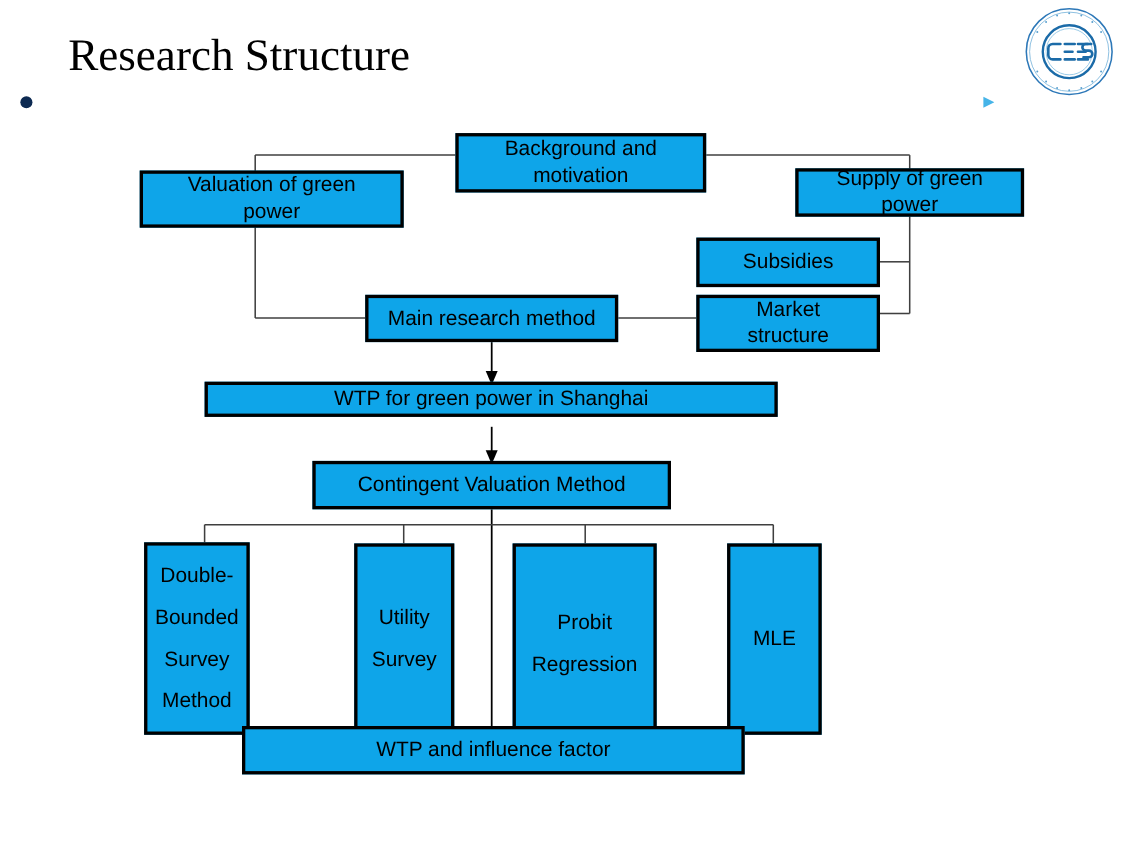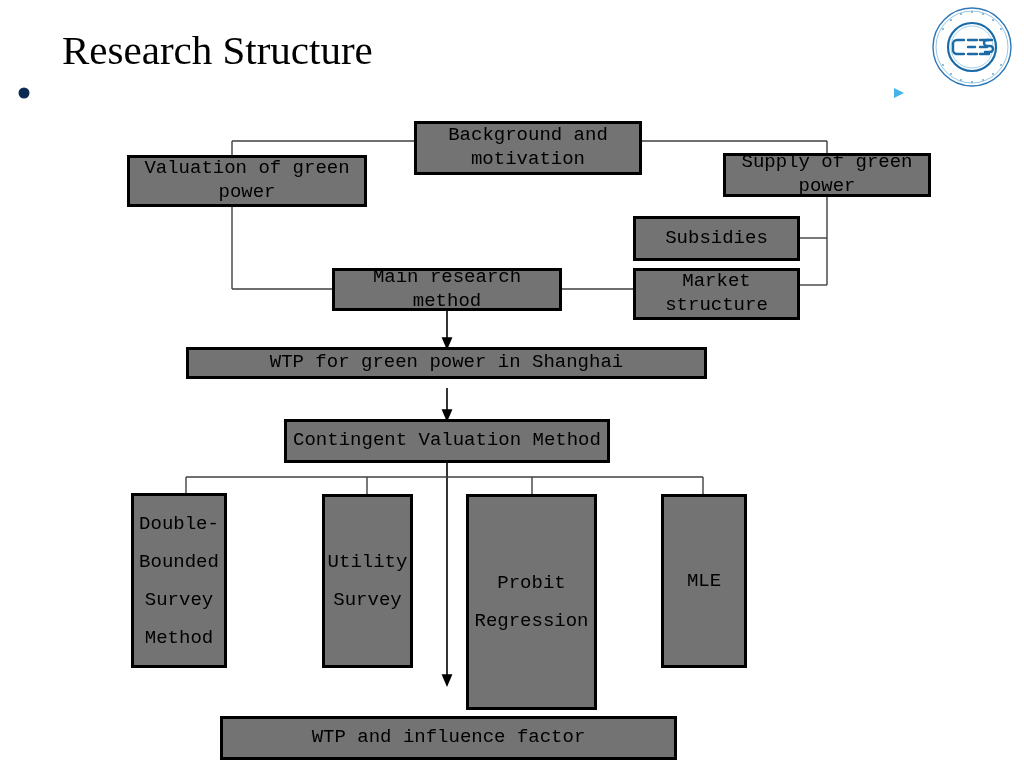--- a/index.html
+++ b/index.html
@@ -62,26 +62,26 @@
     width: 1024px;
     height: 768px;
     pointer-events: none;
   }
 
   
   .node {
     position: absolute;
     box-sizing: border-box;
     border: 3px solid #000000;
-    background: #737373;
+    background: #0ea5e9;
     display: flex;
     align-items: center;
     justify-content: center;
     text-align: center;
-    font-family: Liberation Mono, monospace;
+    font-family: Liberation Sans, sans-serif;
     font-size: 19px;
     line-height: 1.25;
     color: #000000;
     z-index: 3;
   }
   .node.tall {
     line-height: 2.0;
     font-size: 19px;
   }
 
@@ -89,23 +89,23 @@
   #node-valuation      { left:127px; top:155px; width:240px; height:52px; }
   #node-background     { left:414px; top:121px; width:228px; height:54px; }
   #node-supply         { left:723px; top:153px; width:208px; height:44px; }
   #node-subsidies      { left:633px; top:216px; width:167px; height:45px; }
   #node-market         { left:633px; top:268px; width:167px; height:52px; }
   #node-main-method    { left:332px; top:268px; width:230px; height:43px; }
   #node-wtp-shanghai   { left:186px; top:347px; width:521px; height:32px; }
   #node-cvm            { left:284px; top:419px; width:326px; height:44px; }
   #node-double-bounded { left:131px; top:493px; width:96px; height:175px; }
   #node-utility        { left:322px; top:494px; width:91px;  height:174px; }
-  #node-probit         { left:466px; top:494px; width:131px; height:216px; }
+  #node-probit         { left:466px; top:494px; width:131px; height:184px; }
   #node-mle            { left:661px; top:494px; width:86px;  height:174px; }
-  #node-wtp-influence  { left:220px; top:716px; width:457px; height:44px;text-align:center; }
+  #node-wtp-influence  { left:220px; top:660px; width:457px; height:44px;text-align:center; }
 </style>
 </head>
 <body>
 
 <div id="slide-title">Research Structure</div>
 
 <div id="title-rule">
   <svg width="886" height="14" viewBox="0 0 886 14" xmlns="http://www.w3.org/2000/svg">
     <defs>
       <linearGradient id="ruleGrad" x1="0" y1="0" x2="1" y2="0">

